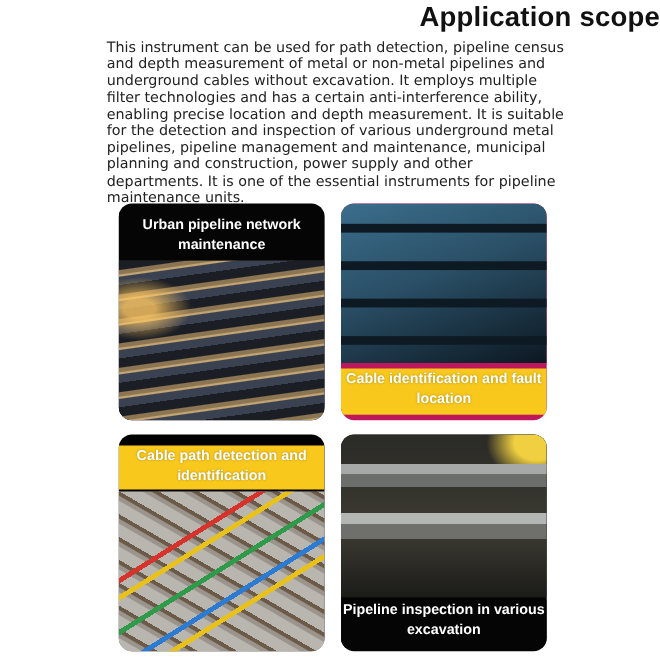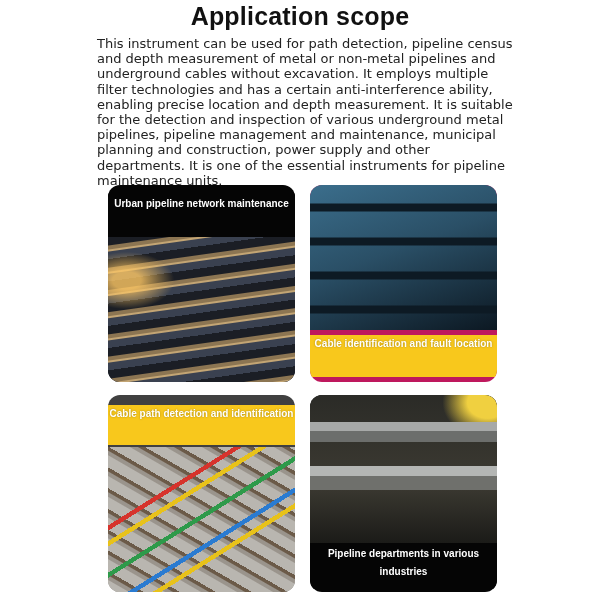--- a/index.html
+++ b/index.html
@@ -1,20 +1,20 @@
 <!DOCTYPE html>
 <html><head>
 <meta charset="utf-8">
 <style>
   html, body { margin:0; padding:0; background:#ffffff; }
   body { width:600px; height:600px; position:relative; overflow:hidden; font-family:"DejaVu Sans", sans-serif; color:#1a1a1a; }
-  .title { position:absolute; left:0; top:0; width:600px; text-align:center; font-family:"Liberation Sans", sans-serif; font-weight:bold; font-size:25px; line-height:32px; color:#111; letter-spacing:0.2px; }
+  .title { position:absolute; left:0; top:0; width:600px; text-align:right; font-family:"Liberation Sans", sans-serif; font-weight:bold; font-size:25px; line-height:32px; color:#111; letter-spacing:0.2px; }
   .desc { position:absolute; left:97px; top:36px; width:420px; font-family:"DejaVu Sans", sans-serif; font-size:13px; line-height:15.2px; color:#222; }
   .card { position:absolute; width:187px; height:197px; border-radius:12px; overflow:hidden; }
-  .card .label { position:absolute; left:0; width:100%; text-align:center; font-family:"Liberation Sans", sans-serif; font-weight:bold; font-size:10px; line-height:18px; }
+  .card .label { position:absolute; left:0; width:100%; text-align:center; font-family:"Liberation Sans", sans-serif; font-weight:bold; font-size:13px; line-height:18px; }
   .label.dark { background:#050505; color:#fff; }
   .label.yellow { background:#f8c81c; color:#fff; text-shadow:0 0 2px rgba(0,0,0,0.35); }
   .photo { position:absolute; left:0; width:100%; }
   
   #c1 { left:108px; top:185px; background:#050505; }
   #c1 .label { top:8px; height:48px; padding-top:2px; }
   #c1 .photo { top:52px; height:145px;
     background:
       radial-gradient(ellipse at 10% 30%, rgba(255,200,100,0.8) 0 6%, transparent 20%),
       repeating-linear-gradient(172deg, #1b1e25 0 8px, #8c7552 9px 12px, #c3a574 13px 14px, #3a4150 15px 22px),
@@ -22,21 +22,21 @@
   }
   
   #c2 { left:310px; top:185px; background:#be185d; }
   #c2 .photo { top:0; height:145px;
     background:
       repeating-linear-gradient(180deg, transparent 0 18px, #0d1a24 19px 26px, transparent 27px 34px),
       linear-gradient(160deg,#3b6e8c 0%,#2a4f66 45%,#0c1822 100%);
   }
   #c2 .label { top:150px; height:42px; }
   
-  #c3 { left:108px; top:395px; background:#404040; }
+  #c3 { left:108px; top:395px; background:#000000; }
   #c3 .label { top:10px; height:40px; }
   #c3 .photo { top:52px; height:145px;
     background:
       linear-gradient(148deg, transparent 30%, #d6332c 30% 32%, transparent 32% 36%, #e8c21a 36% 38%, transparent 38% 48%, #2e9a4a 48% 50%, transparent 50% 60%, #2a7bd1 60% 62%, transparent 62% 66%, #e8c21a 66% 68%, transparent 68%),
       repeating-linear-gradient(30deg,#b9b6b0 0 10px,#9a948c 11px 14px,#6b5a48 15px 18px),
       #c9c5bd;
   }
   
   #c4 { left:310px; top:395px; background:#050505; }
   #c4 .photo { top:0; height:148px;
@@ -63,14 +63,14 @@
   <div class="label yellow">Cable identification and fault location</div>
 </div>
 
 <div class="card" id="c3">
   <div class="label yellow">Cable path detection and identification</div>
   <div class="photo"></div>
 </div>
 
 <div class="card" id="c4">
   <div class="photo"></div>
-  <div class="label dark">Pipeline departments in various industries</div>
+  <div class="label dark">Pipeline inspection in various excavation</div>
 </div>
 
 </body></html>

